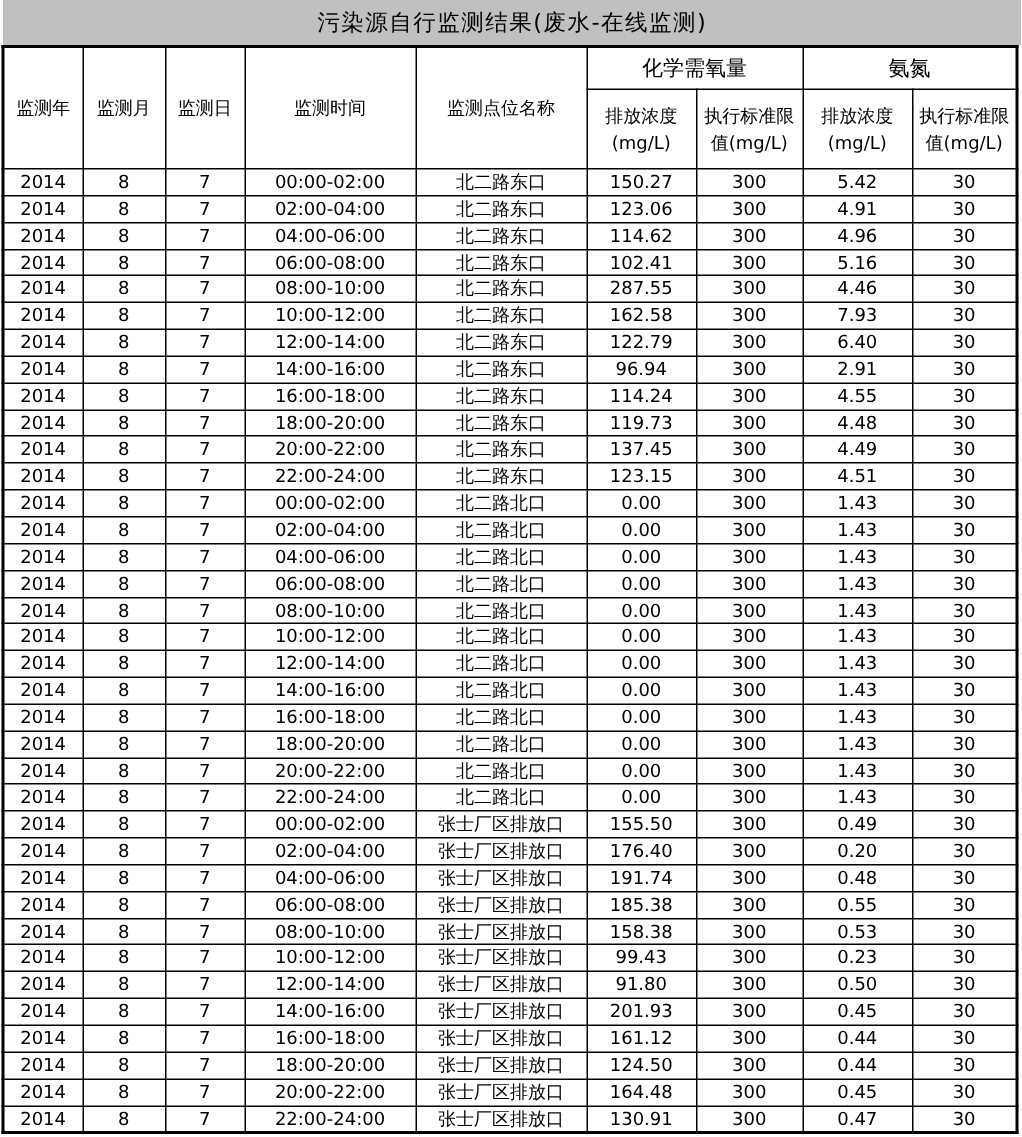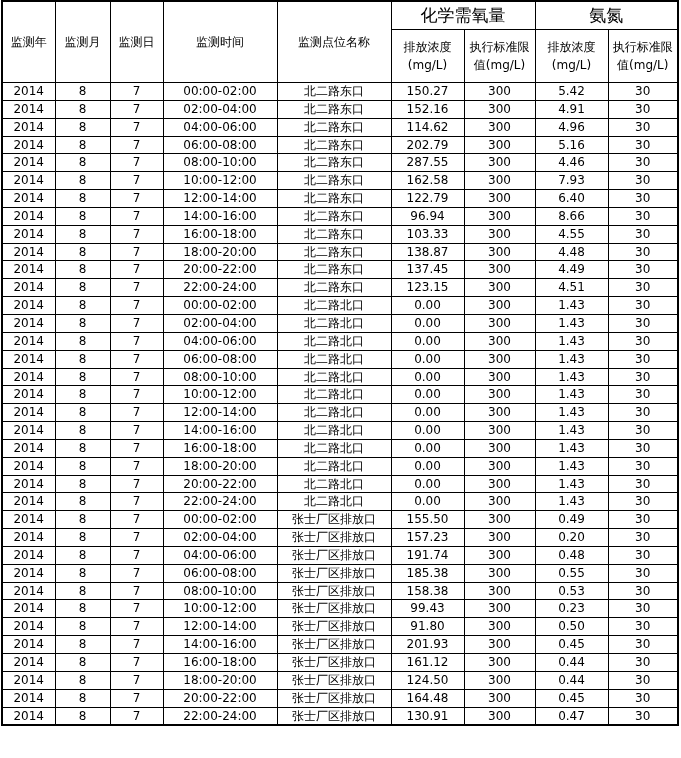--- a/index.html
+++ b/index.html
@@ -45,41 +45,44 @@
     font-size: 12px;
     overflow: hidden;
     white-space: nowrap;
   }
   thead tr.group-row th { height: 27px; }
   thead tr.sub-row th {
     height: 52px;
     white-space: pre-line;
     line-height: 1.5;
   }
-  thead th.span2 { font-size: 17px; }
+  thead th.span2 { font-size: 14px; }
   tbody td {
     height: 16.85px;
     line-height: 16.85px;
     font-size: 12px;
   }
   col.c-year  { width: 53px; }
   col.c-month { width: 55px; }
   col.c-day   { width: 53px; }
   col.c-time  { width: 114px; }
   col.c-site  { width: 114px; }
   col.c-v1    { width: 73px; }
   col.c-v2    { width: 71px; }
   col.c-v3    { width: 73px; }
   col.c-v4    { width: 70px; }
 </style>
 </head>
 <body>
 
 <div class="page">
 
+  <div class="title-bar">
+    <span>污染源自行监测结果(废水-在线监测)</span>
+  </div>
 
   <table class="monitor">
     <colgroup>
       <col class="c-year">
         <col class="c-month">
         <col class="c-day">
       <col class="c-time">
         <col class="c-site">
       <col class="c-v1">
         <col class="c-v2">
@@ -118,21 +121,21 @@
           <td>300</td>
           <td>5.42</td>
           <td>30</td>
         </tr>
         <tr>
           <td>2014</td>
           <td>8</td>
           <td>7</td>
           <td>02:00-04:00</td>
           <td>北二路东口</td>
-          <td>152.16</td>
+          <td>123.06</td>
           <td>300</td>
           <td>4.91</td>
           <td>30</td>
         </tr>
         <tr>
           <td>2014</td>
           <td>8</td>
           <td>7</td>
           <td>04:00-06:00</td>
           <td>北二路东口</td>
@@ -140,21 +143,21 @@
           <td>300</td>
           <td>4.96</td>
           <td>30</td>
         </tr>
         <tr>
           <td>2014</td>
           <td>8</td>
           <td>7</td>
           <td>06:00-08:00</td>
           <td>北二路东口</td>
-          <td>202.79</td>
+          <td>102.41</td>
           <td>300</td>
           <td>5.16</td>
           <td>30</td>
         </tr>
         <tr>
           <td>2014</td>
           <td>8</td>
           <td>7</td>
           <td>08:00-10:00</td>
           <td>北二路东口</td>
@@ -186,41 +189,41 @@
           <td>30</td>
         </tr>
         <tr>
           <td>2014</td>
           <td>8</td>
           <td>7</td>
           <td>14:00-16:00</td>
           <td>北二路东口</td>
           <td>96.94</td>
           <td>300</td>
-          <td>8.66</td>
+          <td>2.91</td>
           <td>30</td>
         </tr>
         <tr>
           <td>2014</td>
           <td>8</td>
           <td>7</td>
           <td>16:00-18:00</td>
           <td>北二路东口</td>
-          <td>103.33</td>
+          <td>114.24</td>
           <td>300</td>
           <td>4.55</td>
           <td>30</td>
         </tr>
         <tr>
           <td>2014</td>
           <td>8</td>
           <td>7</td>
           <td>18:00-20:00</td>
           <td>北二路东口</td>
-          <td>138.87</td>
+          <td>119.73</td>
           <td>300</td>
           <td>4.48</td>
           <td>30</td>
         </tr>
         <tr>
           <td>2014</td>
           <td>8</td>
           <td>7</td>
           <td>20:00-22:00</td>
           <td>北二路东口</td>
@@ -382,21 +385,21 @@
           <td>300</td>
           <td>0.49</td>
           <td>30</td>
         </tr>
         <tr>
           <td>2014</td>
           <td>8</td>
           <td>7</td>
           <td>02:00-04:00</td>
           <td>张士厂区排放口</td>
-          <td>157.23</td>
+          <td>176.40</td>
           <td>300</td>
           <td>0.20</td>
           <td>30</td>
         </tr>
         <tr>
           <td>2014</td>
           <td>8</td>
           <td>7</td>
           <td>04:00-06:00</td>
           <td>张士厂区排放口</td>

